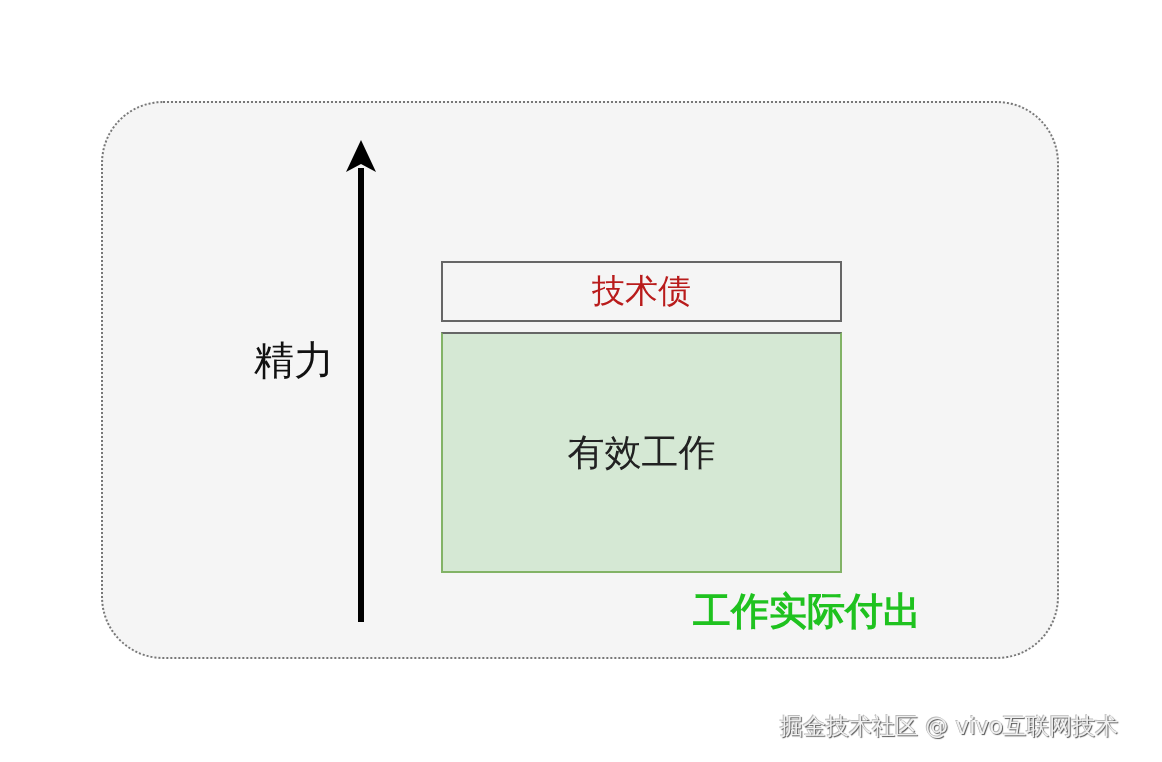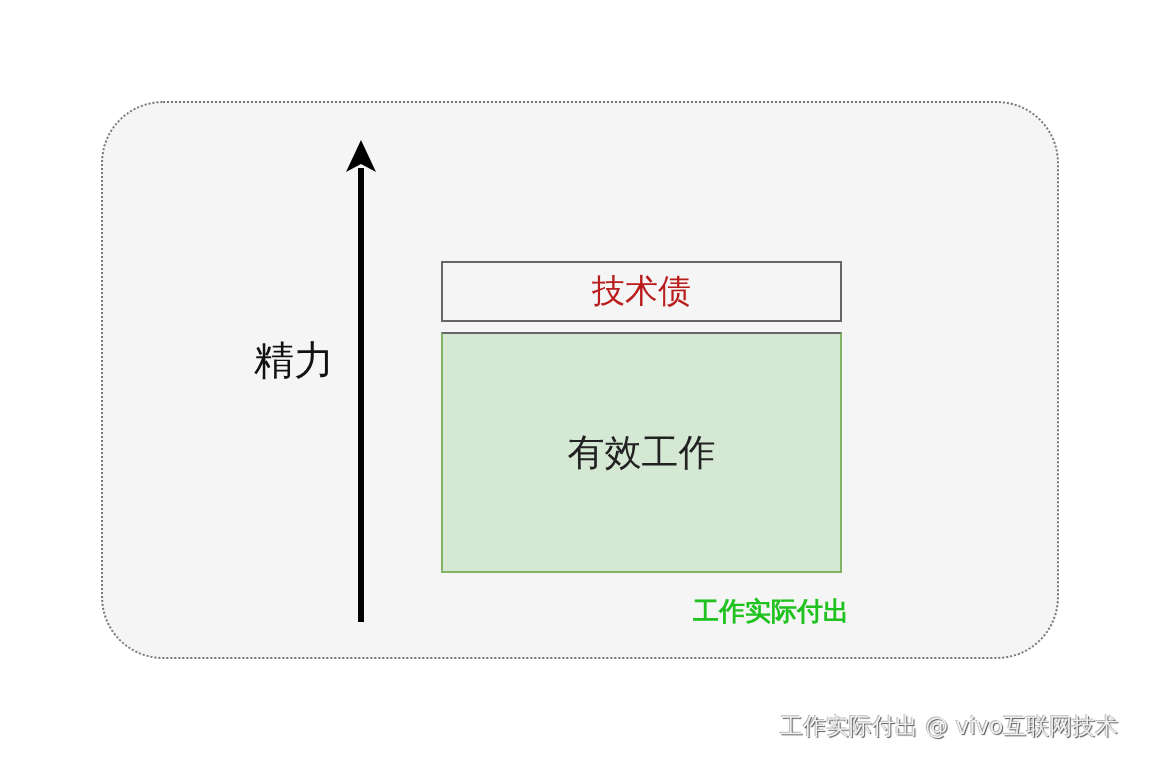--- a/index.html
+++ b/index.html
@@ -19,21 +19,21 @@
       position: absolute; left: 441px; top: 261px; width: 401px; height: 61px;
       background: #f5f5f5; border: 2px solid #666; box-sizing: border-box;
       display: flex; align-items: center; justify-content: center; font-size: 33px; color: #b91c1c;
     }
     .work-box {
       position: absolute; left: 441px; top: 320px; width: 401px; height: 241px;
       background: #d5e8d4; border: 2px solid #82b366; border-top: 2px solid #666; box-sizing: border-box;
       display: flex; align-items: center; justify-content: center; font-size: 37px; color: #222; margin-top: 12px;
     }
     .effort-label {
-      position: absolute; left: 693px; top: 590px; font-size: 26px; font-weight: bold; color: #1fc21f; line-height: 42px;
+      position: absolute; left: 693px; top: 590px; font-size: 38px; font-weight: bold; color: #1fc21f; line-height: 42px;
     }
     .watermark {
       position: absolute; left: 780px; top: 711px; font-size: 23px; color: #f0f0f0; line-height: 30px;
       text-shadow: 1px 1px 1px #555, -1px -1px 0 #bbb;
     }
   </style>
 </head>
 <body>
 
 <div class="container"></div>
@@ -47,13 +47,13 @@
 
 <div class="work-box">
   <span>有效工作</span>
 </div>
 <div class="debt-box">
   <span>技术债</span>
 </div>
 
 <div class="effort-label">工作实际付出</div>
 
-<div class="watermark">工作实际付出 @ vivo互联网技术</div>
+<div class="watermark">掘金技术社区 @ vivo互联网技术</div>
 
 </body></html>

